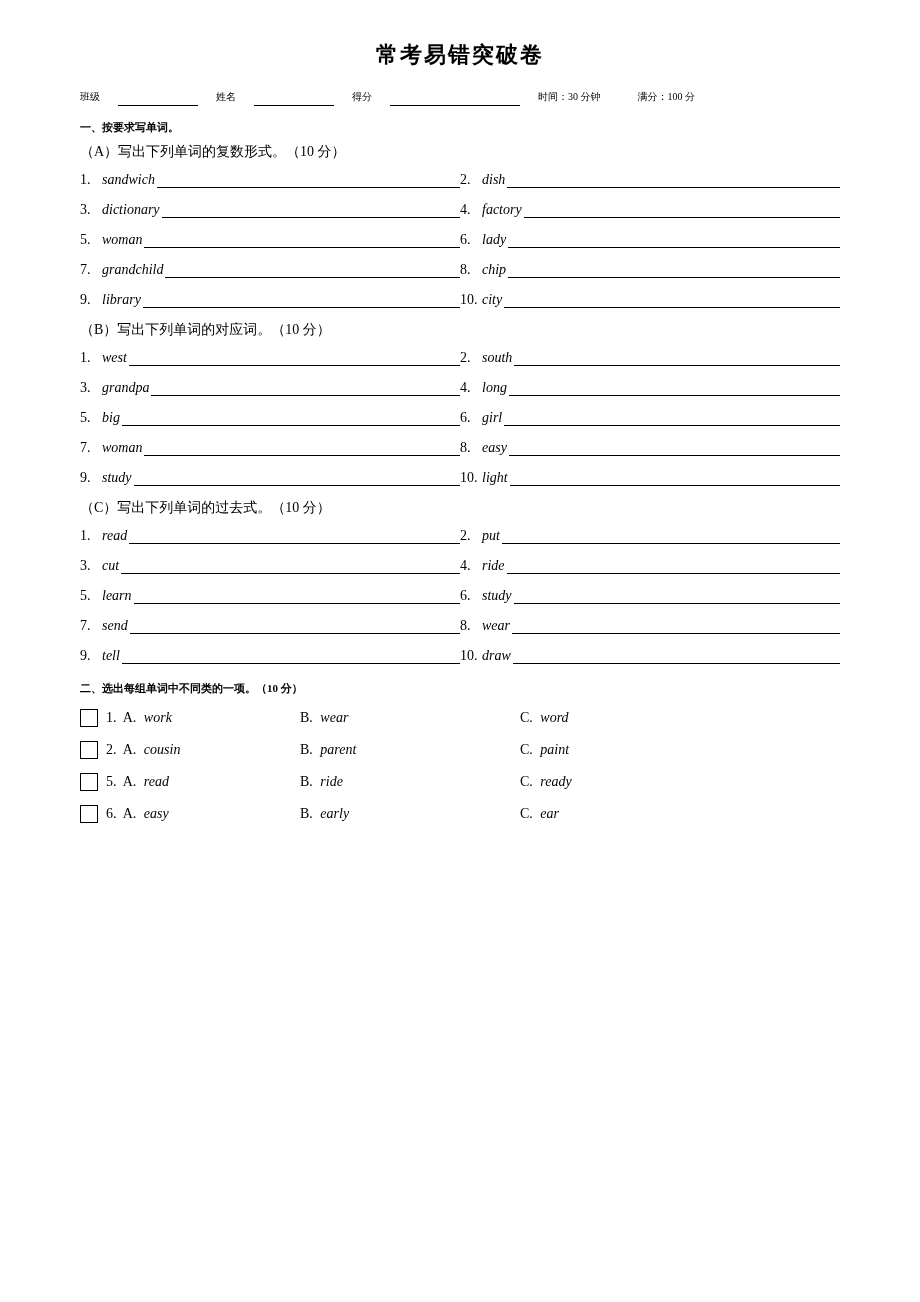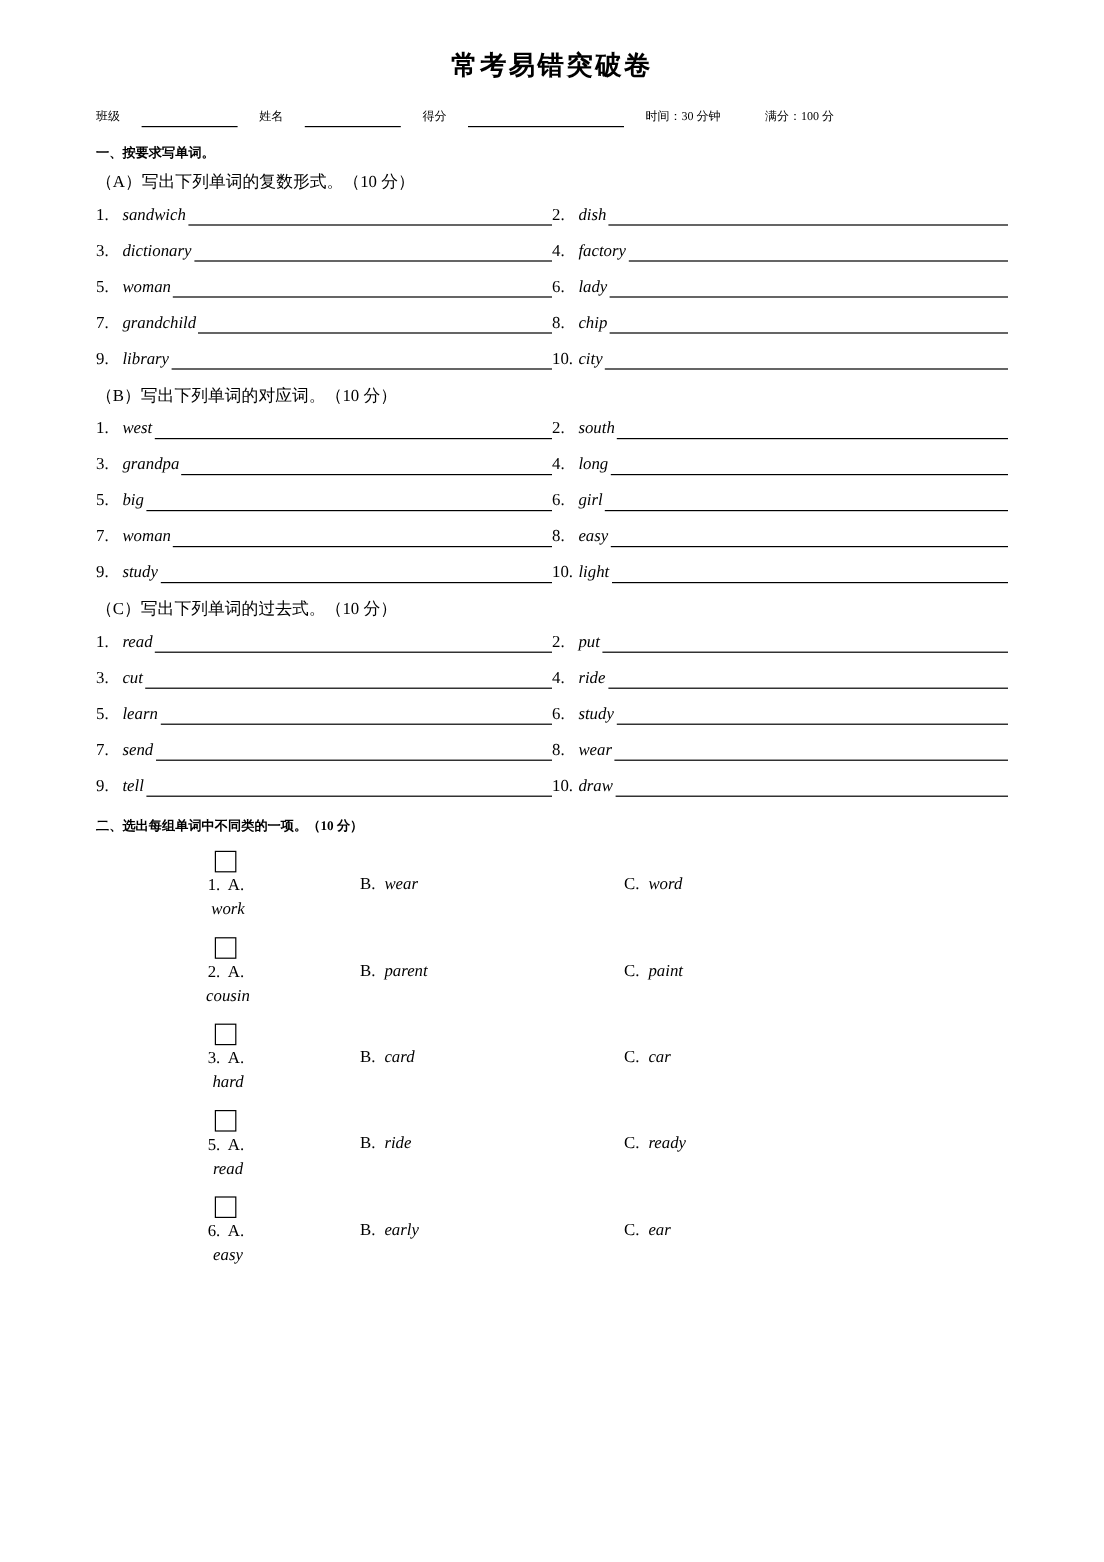--- a/index.html
+++ b/index.html
@@ -91,21 +91,20 @@
       grid-template-columns: 220px 220px 200px;
       align-items: center;
       padding: 7px 0;
       font-size: 14px;
       font-family: "Times New Roman", "SimSun", serif;
     }
     .choice-row .col-a {
       display: flex;
       align-items: center;
       gap: 4px;
-      flex-direction: column;
     }
     .bracket {
       display: inline-block;
       width: 18px;
       height: 18px;
       border: 1px solid #000;
       margin-right: 4px;
       vertical-align: middle;
     }
     .choice-letter {
@@ -314,29 +313,20 @@
       <span class="bracket"></span>
       <span>2.&nbsp; A.&nbsp;</span>
         <span class="word-italic">cousin</span>
     </div>
     <div><span class="choice-letter">B.&nbsp;</span><span class="word-italic">parent</span></div>
     <div><span class="choice-letter">C.&nbsp;</span><span class="word-italic">paint</span></div>
   </div>
   <div class="choice-row">
     <div class="col-a">
       <span class="bracket"></span>
-      <span>3.&nbsp; A.&nbsp;</span>
-        <span class="word-italic">hard</span>
-    </div>
-    <div><span class="choice-letter">B.&nbsp;</span><span class="word-italic">card</span></div>
-    <div><span class="choice-letter">C.&nbsp;</span><span class="word-italic">car</span></div>
-  </div>
-  <div class="choice-row">
-    <div class="col-a">
-      <span class="bracket"></span>
       <span>5.&nbsp; A.&nbsp;</span>
         <span class="word-italic">read</span>
     </div>
     <div><span class="choice-letter">B.&nbsp;</span><span class="word-italic">ride</span></div>
     <div><span class="choice-letter">C.&nbsp;</span><span class="word-italic">ready</span></div>
   </div>
   <div class="choice-row">
     <div class="col-a">
       <span class="bracket"></span>
       <span>6.&nbsp; A.&nbsp;</span>

